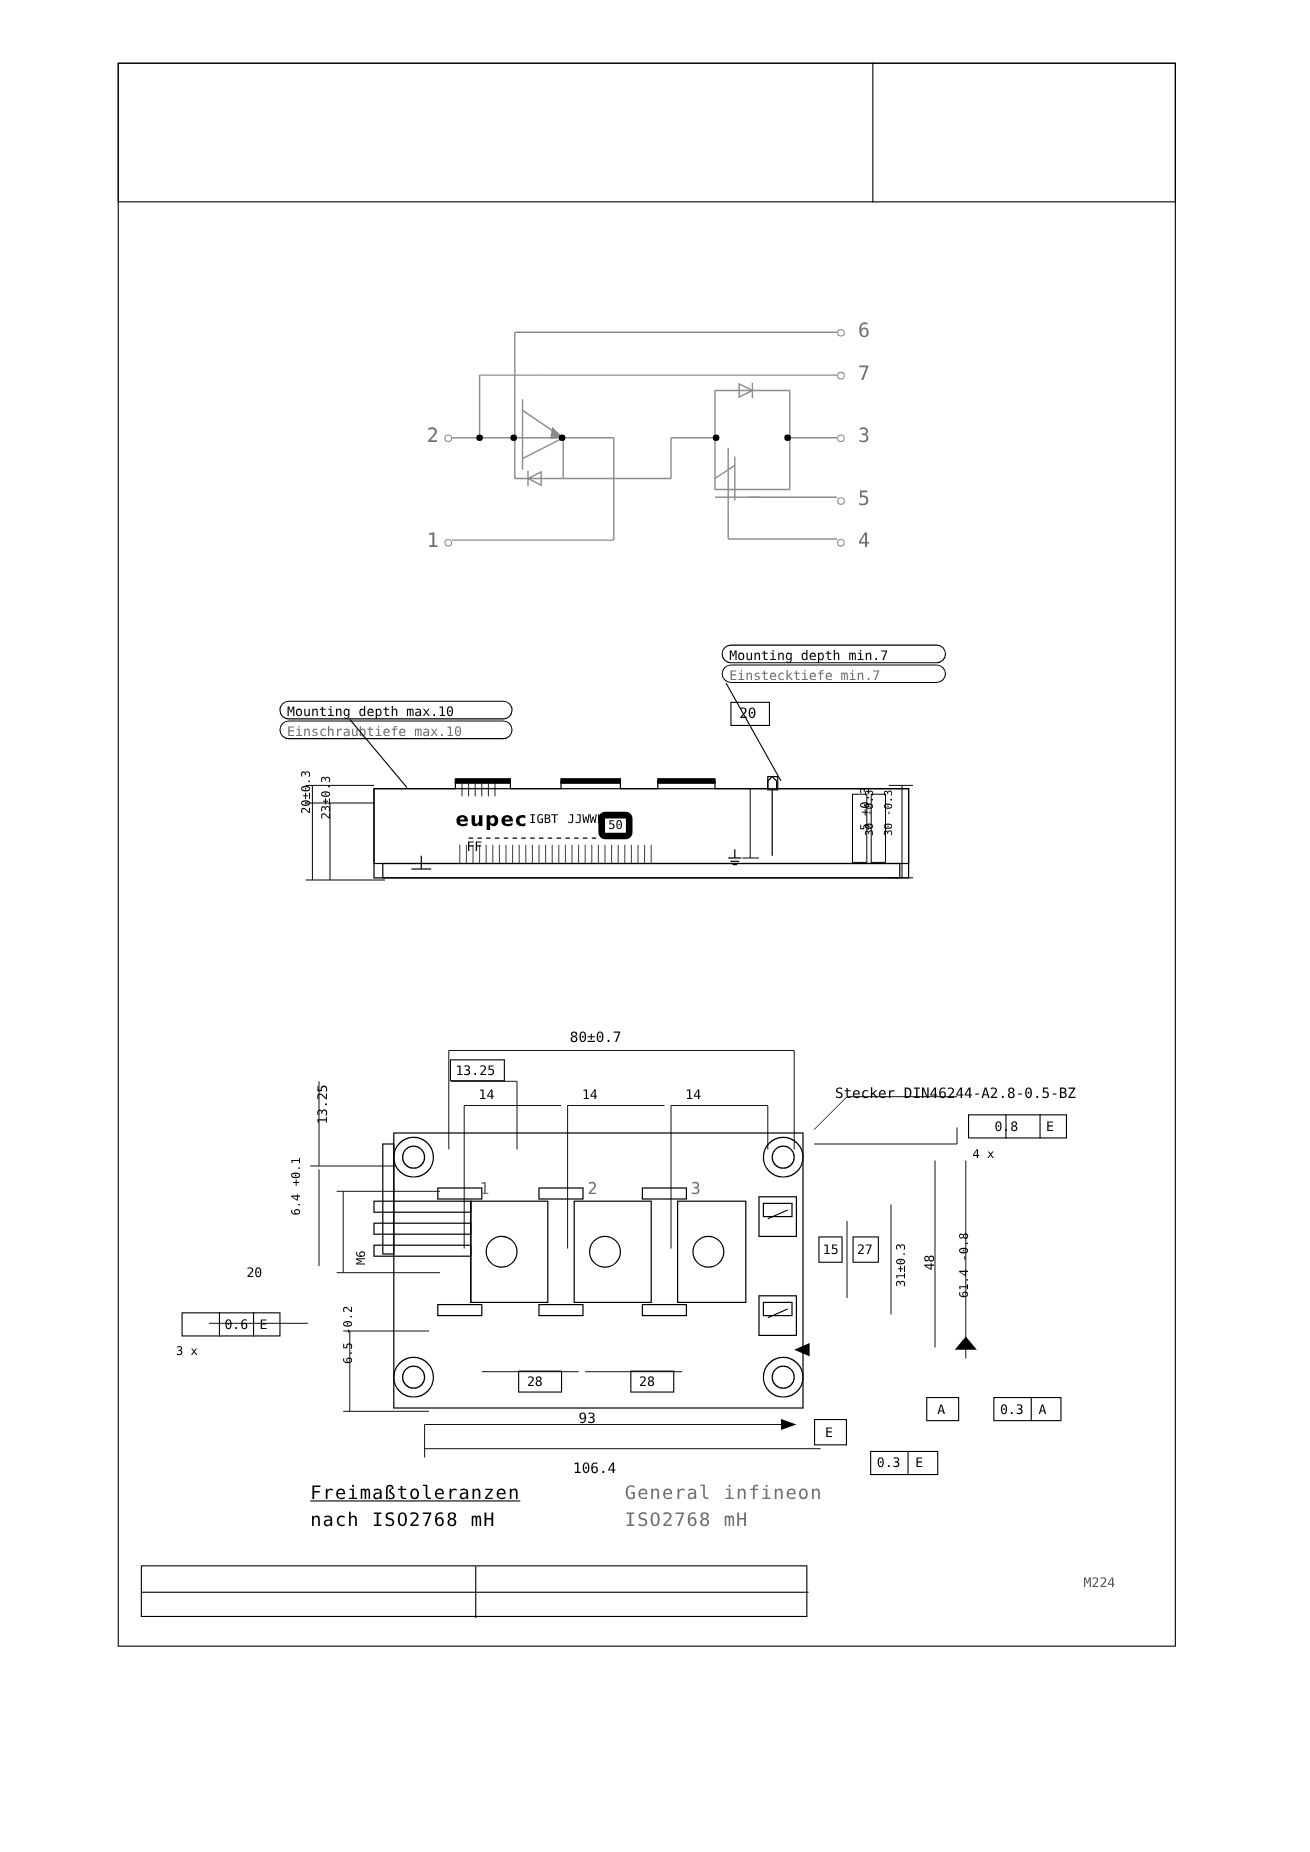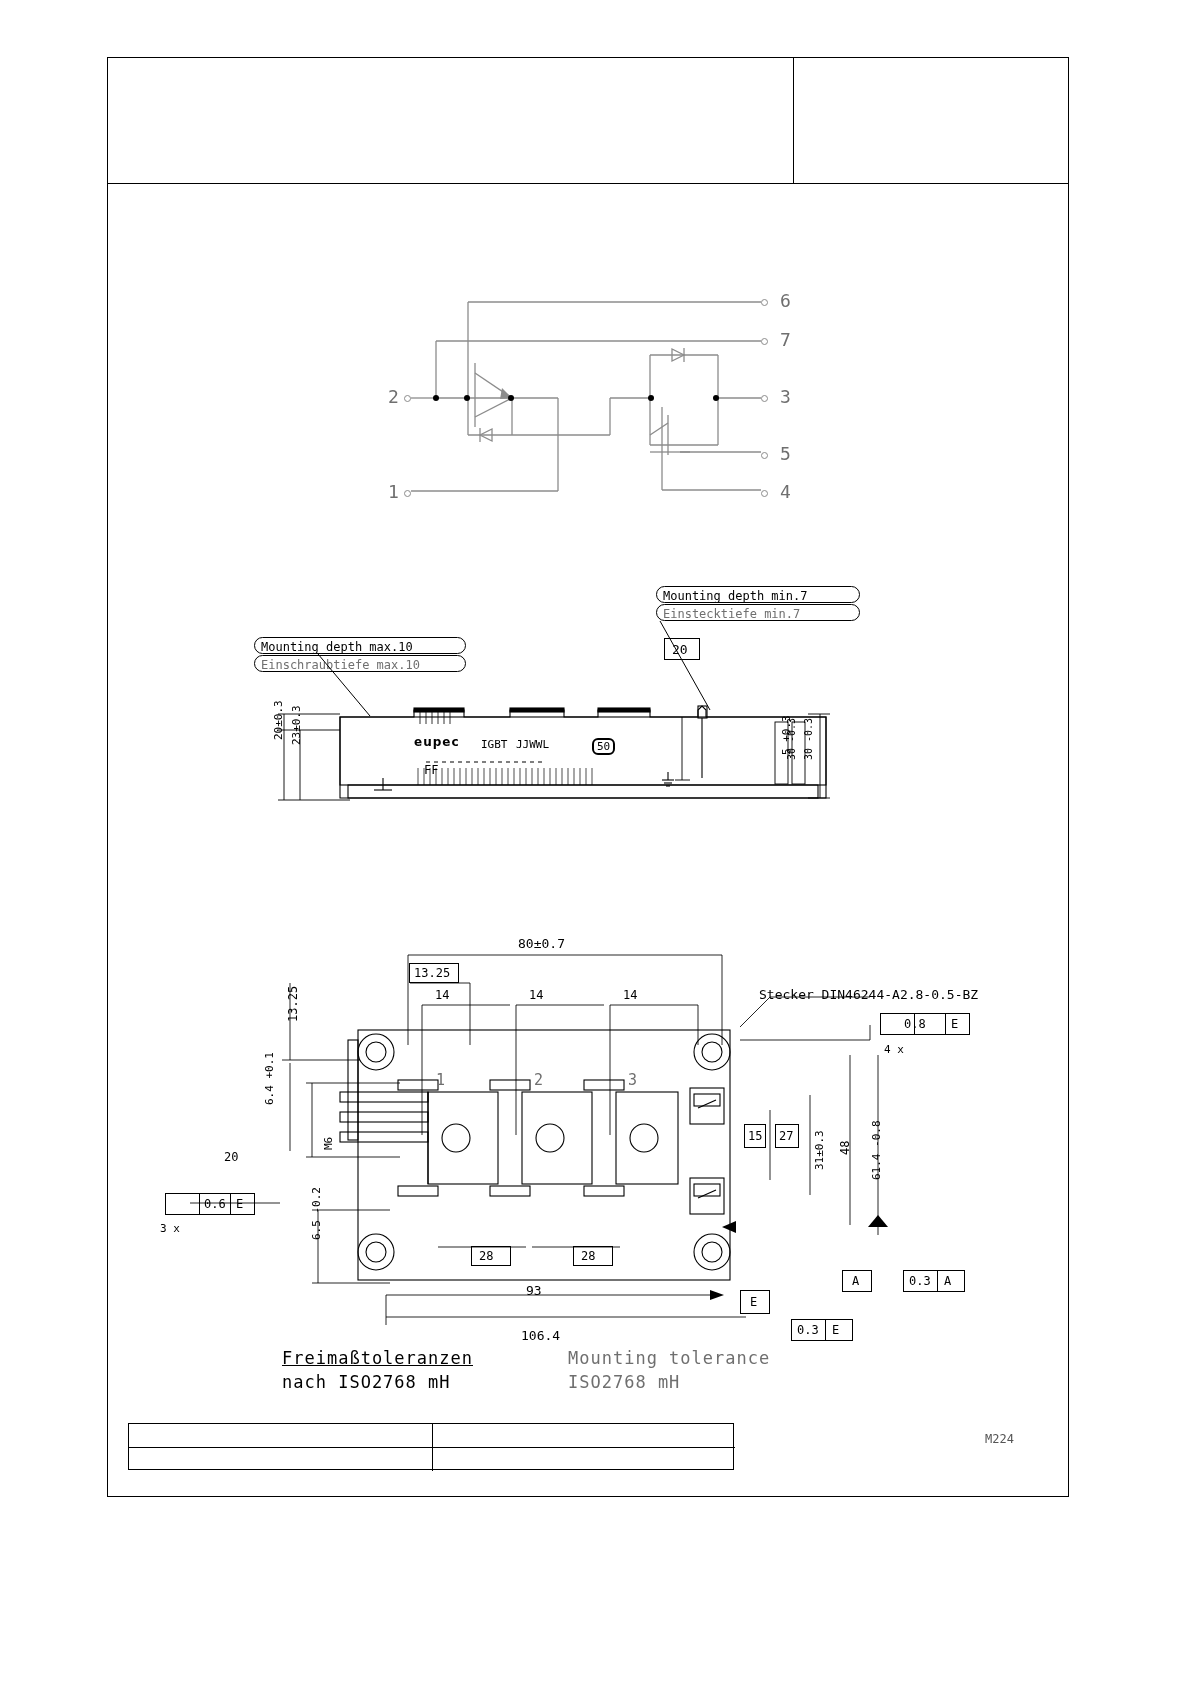--- a/index.html
+++ b/index.html
@@ -203,24 +203,24 @@
         <line x1="386" y1="83" x2="394" y2="83"></line>
         <line x1="388" y1="86" x2="392" y2="86"></line>
 
         <line x1="148" y1="62" x2="268" y2="62" stroke-dasharray="4 4"></line>
 
         <line x1="105" y1="78" x2="105" y2="90"></line>
         <line x1="96" y1="90" x2="114" y2="90"></line>
       </g>
     </svg>
 
-    <div class="lbl" style="left:414px;top:735px;font-family:'DejaVu Sans',sans-serif;font-size:12px;font-weight:bold;letter-spacing:1px;">eupec</div>
+    <div class="lbl" style="left:414px;top:735px;font-family:'DejaVu Sans',sans-serif;font-size:18px;font-weight:bold;letter-spacing:1px;">eupec</div>
     <div class="lbl" style="left:481px;top:738px;font-size:11px;">IGBT</div>
     <div class="lbl" style="left:516px;top:738px;font-size:11px;">JJWWL</div>
-    <div class="lbl" style="left:592px;top:738px;font-size:11px;border:2px solid #000000;border-radius:6px;padding:0 3px;">50</div>
+    <div class="lbl" style="left:544px;top:738px;font-size:11px;border:6px solid #000000;border-radius:6px;padding:0 3px;">50</div>
     <div class="lbl" style="left:424px;top:763px;font-size:12px;">FF</div>
 
     <svg width="620" height="130" style="left:270px;top:700px;">
       <g stroke="#000" stroke-width="0.9" fill="none">
         <line x1="14" y1="14" x2="14" y2="100"></line>
         <line x1="30" y1="30" x2="30" y2="100"></line>
         <line x1="8" y1="14" x2="70" y2="14"></line>
         <line x1="8" y1="30" x2="70" y2="30"></line>
         <line x1="8" y1="100" x2="80" y2="100"></line>
         <line x1="538" y1="14" x2="560" y2="14"></line>
@@ -409,21 +409,21 @@
     <div class="ln v" style="left:825px;top:1319px;height:22px;"></div>
     <div class="lbl" style="left:797px;top:1323px;font-size:12px;">0.3</div>
     <div class="lbl" style="left:832px;top:1323px;font-size:12px;">E</div>
   </div>
 
   <div>
     <div class="lbl" style="left:282px;top:1348px;font-size:17px;letter-spacing:1px;text-decoration:underline;">Freimaßtoleranzen</div>
     <div class="lbl" style="left:282px;top:1372px;font-size:17px;letter-spacing:1px;">nach ISO2768  mH</div>
   </div>
   <div>
-    <div class="lblg" style="left:568px;top:1348px;font-size:17px;letter-spacing:1px;">Mounting  tolerance</div>
+    <div class="lblg" style="left:568px;top:1348px;font-size:17px;letter-spacing:1px;">General  infineon</div>
     <div class="lblg" style="left:568px;top:1372px;font-size:17px;letter-spacing:1px;">ISO2768  mH</div>
   </div>
   <div class="lbl" style="left:985px;top:1392px;font-size:12px;color:#555;margin-top:40px;">M224</div>
 
   <div class="bottombox">
     <div class="vline"></div>
     <div class="hline"></div>
   </div>
 
 </div>

